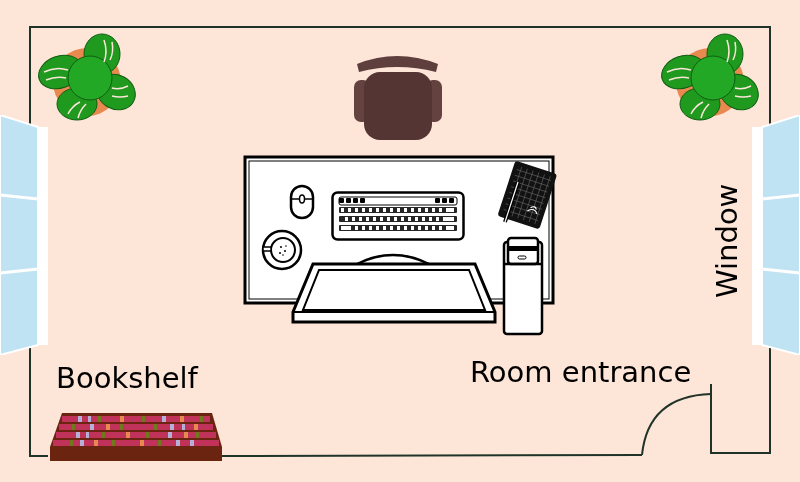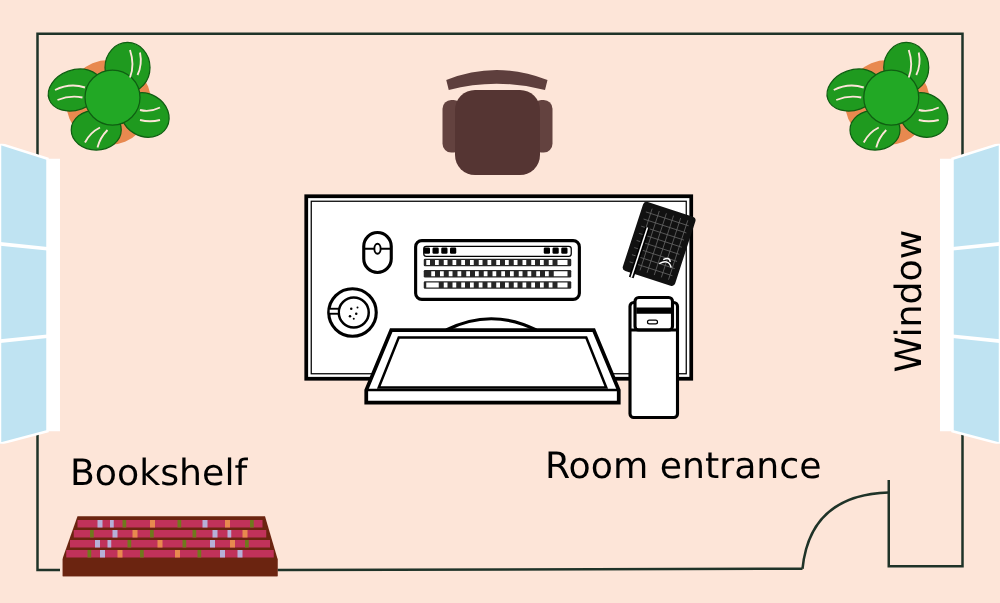--- a/index.html
+++ b/index.html
@@ -258,14 +258,14 @@
       <rect x="144" y="13" width="4" height="6"></rect>
     <rect x="76" y="21" width="4" height="6"></rect>
       <rect x="134" y="21" width="4" height="6"></rect>
     <rect x="44" y="29" width="4" height="6"></rect>
       <rect x="90" y="29" width="4" height="6"></rect>
   </g>
   <rect x="0" y="36" width="172" height="14" fill="#6b2410"></rect>
 </svg>
 
 <div class="label" style="left:56px;top:361px;">Bookshelf</div>
-<div class="label" style="left:436px;top:355px;">Room entrance</div>
+<div class="label" style="left:470px;top:355px;">Room entrance</div>
 <div class="label" style="left:672px;top:226px;transform:rotate(-90deg);transform-origin:center center;width:110px;text-align:center;">Window</div>
 
 </body></html>

